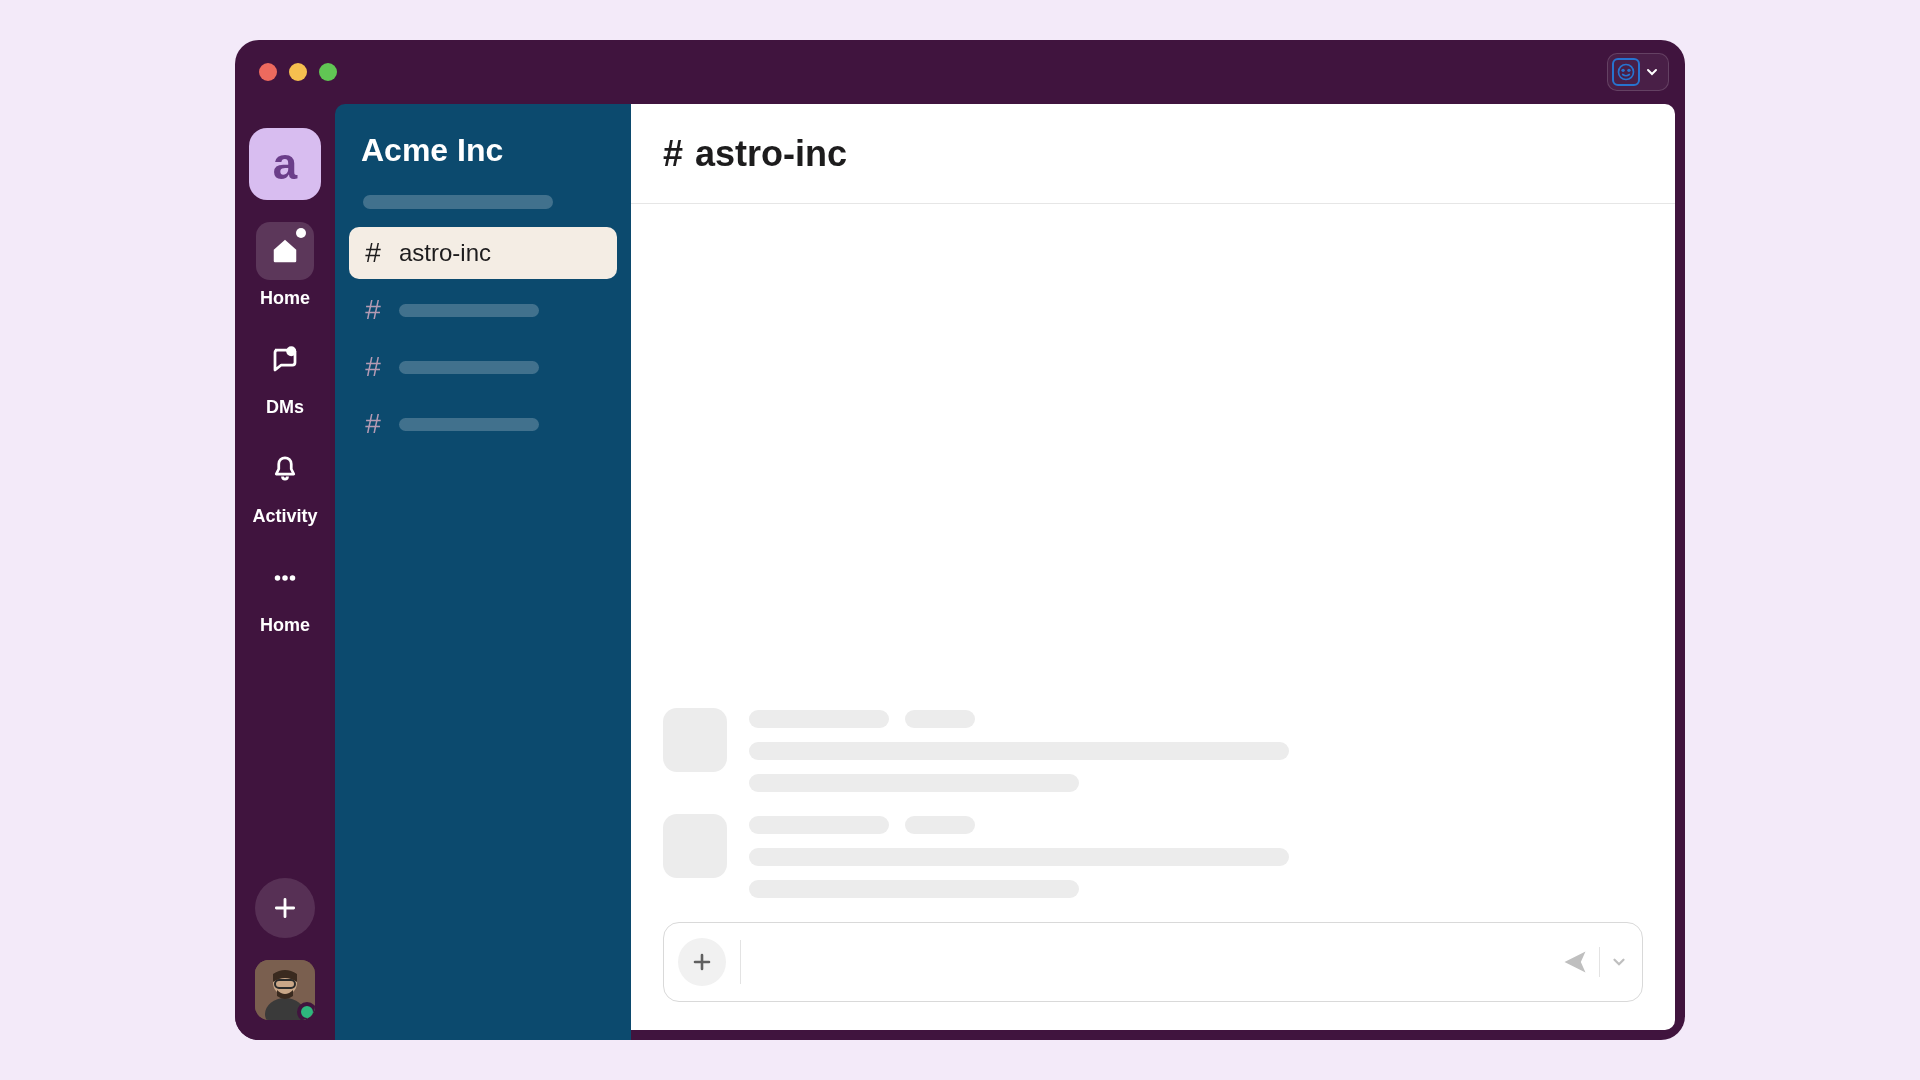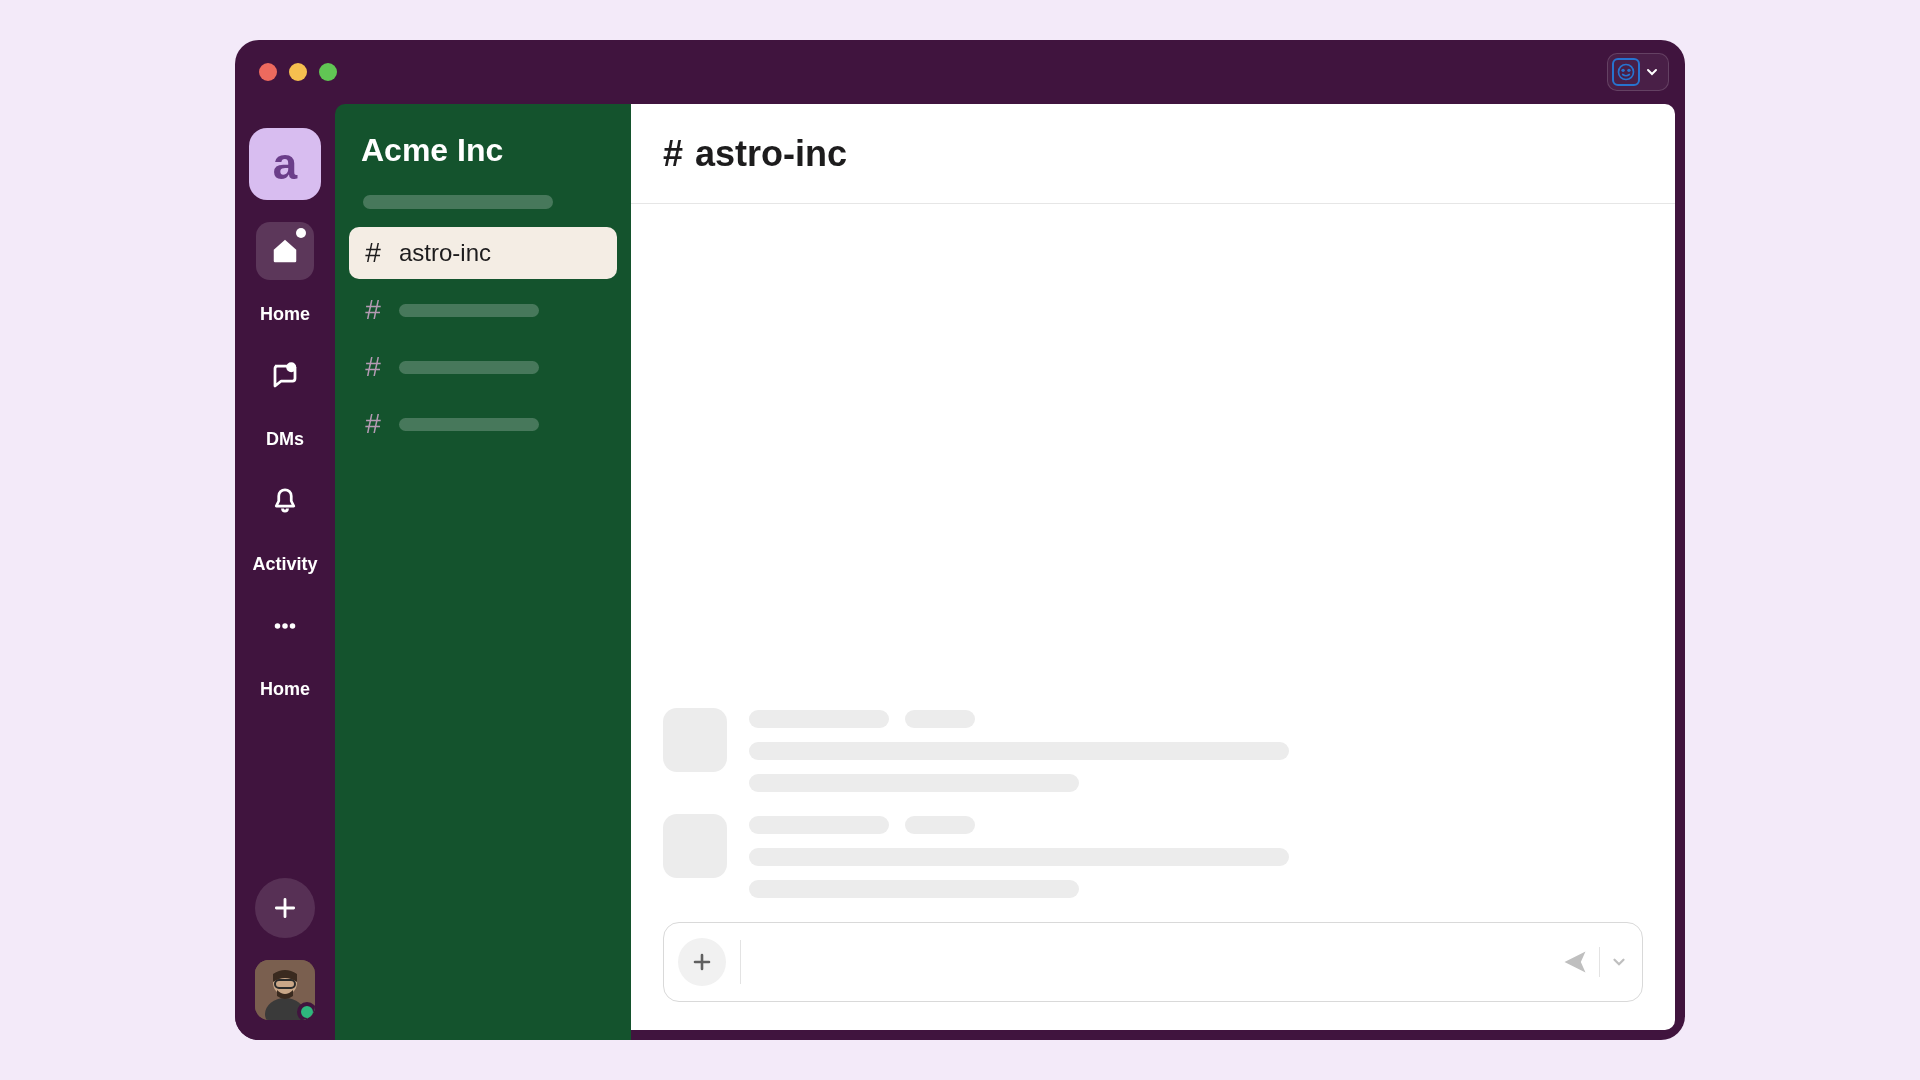--- a/index.html
+++ b/index.html
@@ -92,21 +92,21 @@
       align-items: center;
       justify-content: center;
       font-size: 44px;
       font-weight: 700;
       color: #6b3e8a;
     }
     .rail-item {
       display: flex;
       flex-direction: column;
       align-items: center;
-      gap: 24px;
+      gap: 8px;
       color: #fff;
       cursor: pointer;
     }
     .rail-icon-box {
       width: 58px;
       height: 58px;
       border-radius: 14px;
       display: flex;
       align-items: center;
       justify-content: center;
@@ -156,21 +156,21 @@
       bottom: -2px;
       right: -2px;
       width: 20px;
       height: 20px;
       background: #2eb67d;
       border: 4px solid #40143e;
       border-radius: 50%;
     }
     .sidebar {
       width: 296px;
-      background: #14532d;
+      background: #0c4a6e;
       padding: 28px 14px;
       border-top-left-radius: 10px;
     }
     .workspace-name {
       color: #fff;
       font-size: 32px;
       font-weight: 800;
       padding: 0 12px 26px 12px;
     }
     .channel-item {

